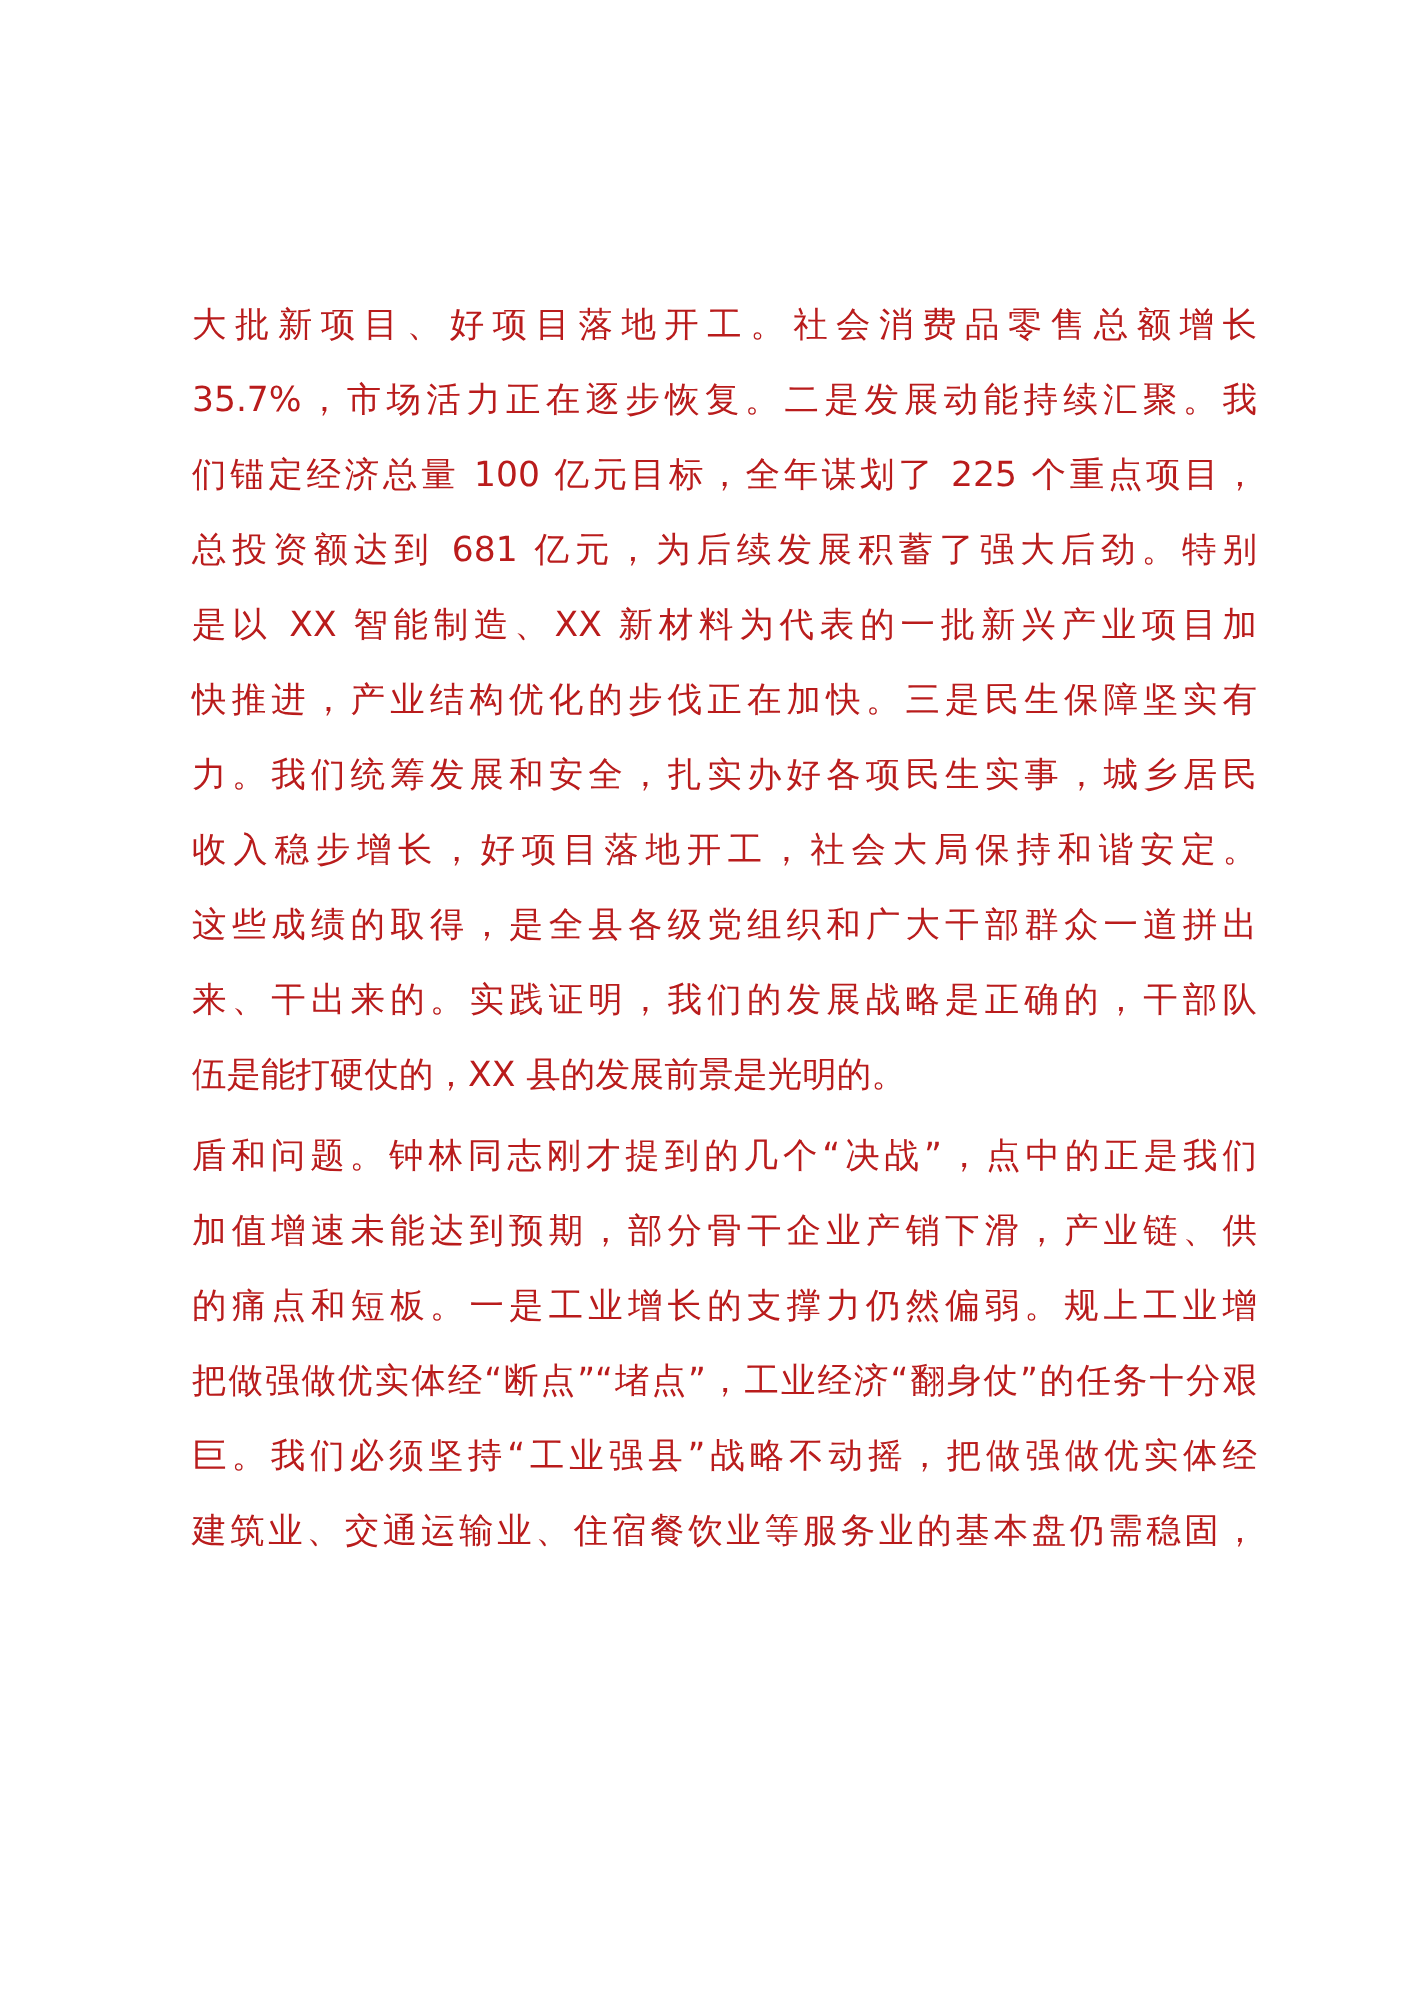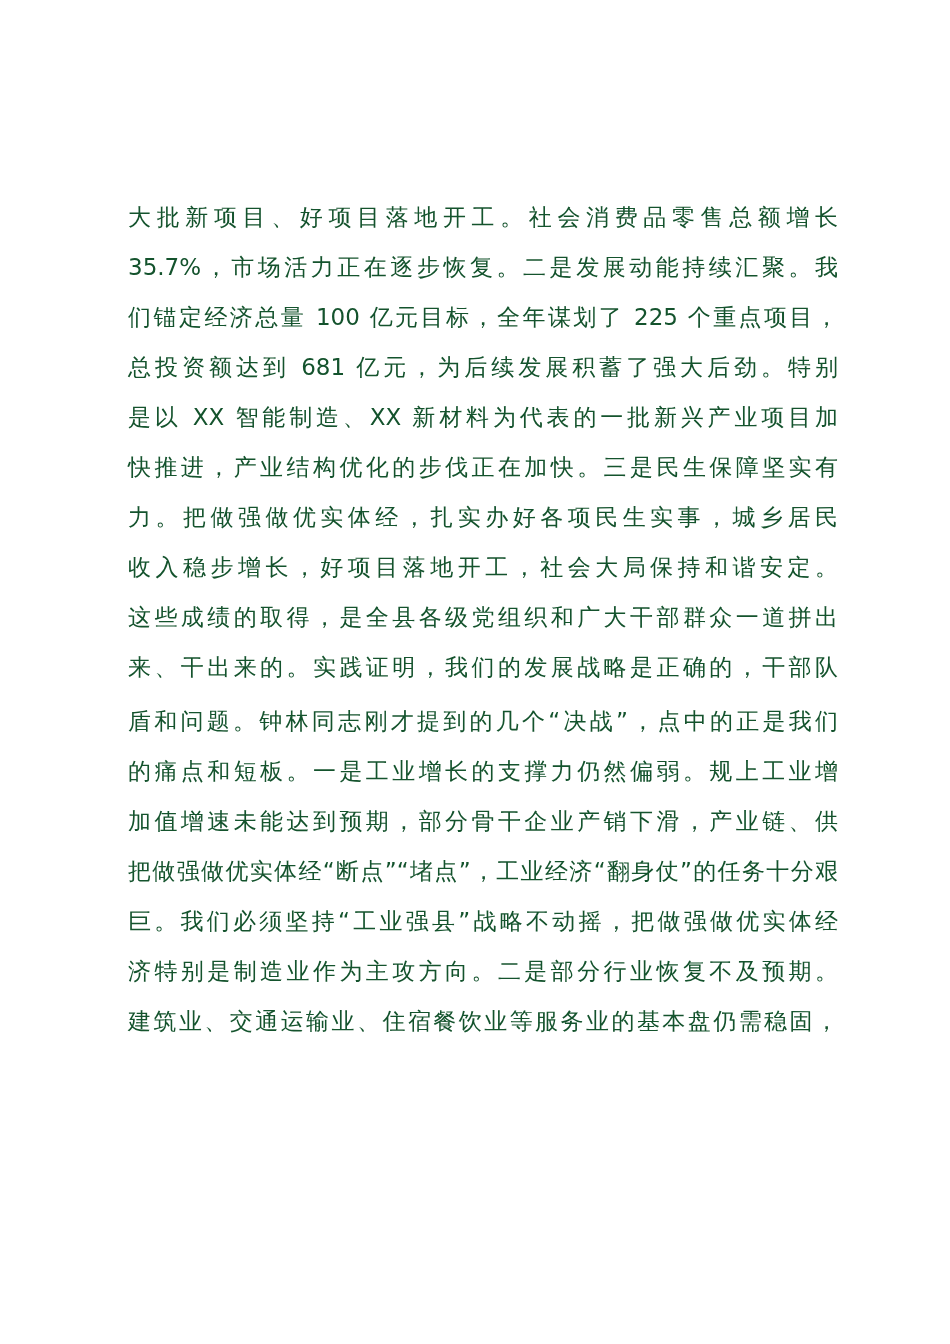--- a/index.html
+++ b/index.html
@@ -21,21 +21,21 @@
       height: 1344px;
       background: #ffffff;
     }
     .body-text {
       position: absolute;
       left: 128px;
       top: 192px;
       width: 710px;
       font-family: "DejaVu Sans", "Liberation Sans", sans-serif;
       font-size: 23px;
-      color: #14532d;
+      color: #b91c1c;
     }
     .paragraph {
       margin: 0;
       padding: 0;
     }
     .line {
       display: block;
       height: 50px;
       line-height: 50px;
       white-space: nowrap;
@@ -60,30 +60,30 @@
 <div class="page">
   <div class="body-text">
 
     <p class="paragraph">
       <span class="line">大批新项目、好项目落地开工。社会消费品零售总额增长</span>
       <span class="line">35.7%，市场活力正在逐步恢复。二是发展动能持续汇聚。我</span>
       <span class="line">们锚定经济总量 100 亿元目标，全年谋划了 225 个重点项目，</span>
       <span class="line">总投资额达到 681 亿元，为后续发展积蓄了强大后劲。特别</span>
       <span class="line">是以 XX 智能制造、XX 新材料为代表的一批新兴产业项目加</span>
       <span class="line">快推进，产业结构优化的步伐正在加快。三是民生保障坚实有</span>
-      <span class="line">力。把做强做优实体经，扎实办好各项民生实事，城乡居民</span>
+      <span class="line">力。我们统筹发展和安全，扎实办好各项民生实事，城乡居民</span>
       <span class="line">收入稳步增长，好项目落地开工，社会大局保持和谐安定。</span>
       <span class="line">这些成绩的取得，是全县各级党组织和广大干部群众一道拼出</span>
       <span class="line">来、干出来的。实践证明，我们的发展战略是正确的，干部队</span>
+      <span class="line last">伍是能打硬仗的，XX 县的发展前景是光明的。</span>
     </p>
 
     <p class="paragraph">
       <span class="line">盾和问题。钟林同志刚才提到的几个“决战”，点中的正是我们</span>
+      <span class="line">加值增速未能达到预期，部分骨干企业产销下滑，产业链、供</span>
       <span class="line">的痛点和短板。一是工业增长的支撑力仍然偏弱。规上工业增</span>
-      <span class="line">加值增速未能达到预期，部分骨干企业产销下滑，产业链、供</span>
       <span class="line">把做强做优实体经“断点”“堵点”，工业经济“翻身仗”的任务十分艰</span>
       <span class="line">巨。我们必须坚持“工业强县”战略不动摇，把做强做优实体经</span>
-      <span class="line">济特别是制造业作为主攻方向。二是部分行业恢复不及预期。</span>
       <span class="line">建筑业、交通运输业、住宿餐饮业等服务业的基本盘仍需稳固，</span>
     </p>
 
   </div>
 </div>
 
 </body></html>

